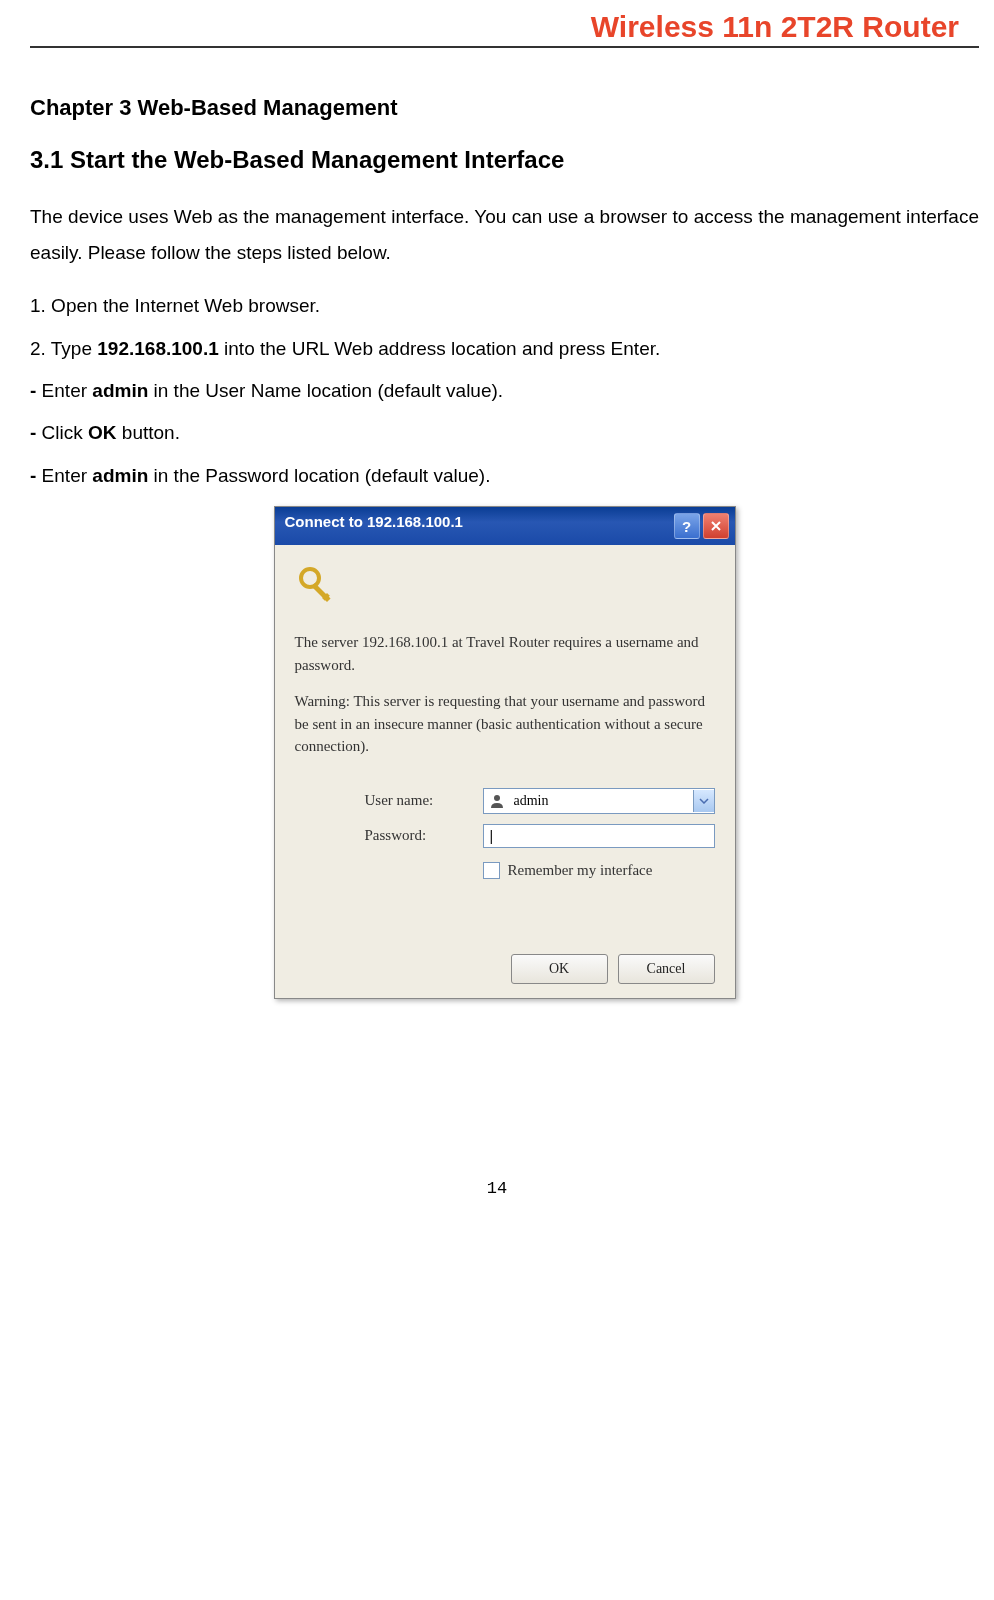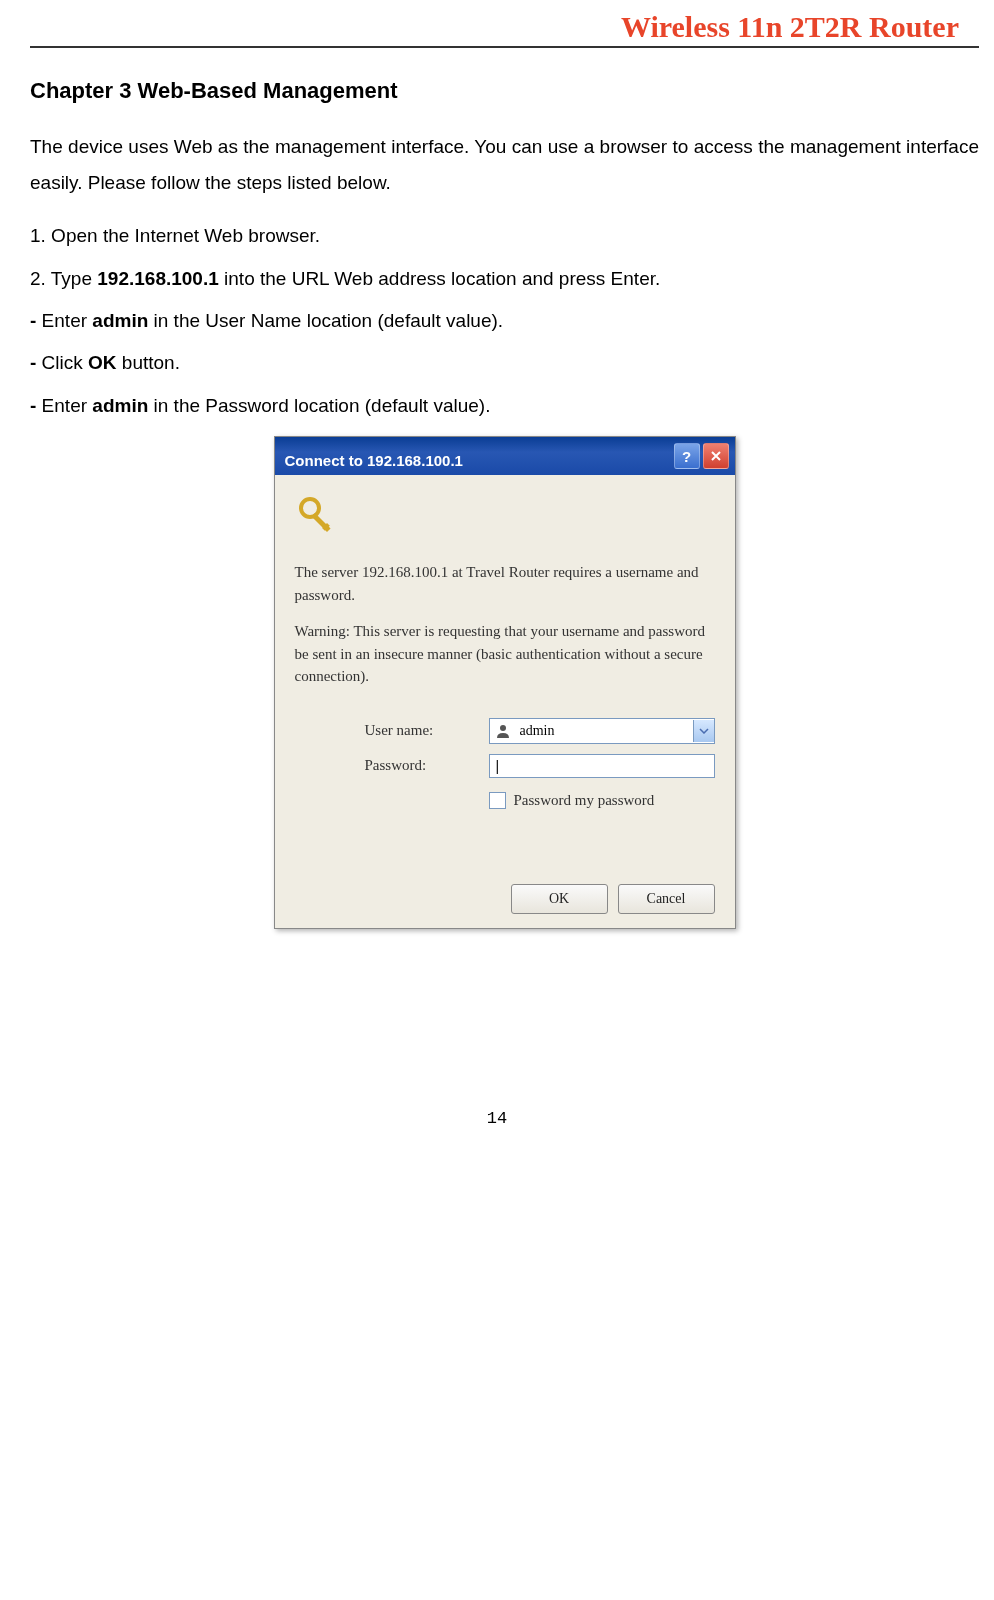--- a/index.html
+++ b/index.html
@@ -5,26 +5,26 @@
     body {
       font-family: Arial, sans-serif;
       margin: 0;
       padding: 0;
       background: white;
       width: 994px;
     }
     .page-header {
       text-align: right;
       padding: 10px 20px 0 0;
-      font-family: Liberation Serif, serif;
+      font-family: Liberation Sans, sans-serif;
       font-size: 30px;
       font-weight: bold;
       color: #e8452a;
       border-bottom: 2px solid #333;
-      margin: 0 15px 0 30px;
+      margin: 0 15px 17px 30px;
       padding-bottom: 2px;
     }
     .content {
       padding: 30px 15px 0 30px;
     }
     .chapter-title {
       font-family: Verdana, Arial, sans-serif;
       font-size: 22px;
       font-weight: bold;
       margin-bottom: 25px;
@@ -63,21 +63,21 @@
       background: #f0ede3;
       box-shadow: 2px 2px 5px rgba(0,0,0,0.3);
     }
     .dialog-titlebar {
       background: linear-gradient(to bottom, #0a3d94 0%, #2857b3 40%, #1a4aa8 100%);
       color: white;
       padding: 6px 6px 6px 10px;
       font-size: 15px;
       font-weight: bold;
       display: flex;
-      align-items: flex-end;
+      align-items: flex-start;
       justify-content: space-between;
     }
     .dialog-titlebar-buttons {
       display: flex;
       gap: 3px;
     }
     .titlebar-btn {
       width: 24px;
       height: 24px;
       border-radius: 3px;
@@ -117,21 +117,21 @@
       color: #333;
       line-height: 1.5;
       font-family: "Times New Roman", serif;
     }
     .dialog-text p {
       margin: 0 0 14px 0;
     }
     .form-grid {
       display: grid;
       grid-template-columns: 110px 1fr;
-      gap: 10px 14px;
+      gap: 10px 8px;
       align-items: center;
       margin-left: 70px;
       margin-top: 30px;
     }
     .form-label {
       font-size: 15px;
       color: #333;
       font-family: "Times New Roman", serif;
     }
     .combo-input {
@@ -216,20 +216,21 @@
   </style>
 </head>
 <body>
 
 <div class="page-header">
   <span>Wireless 11n 2T2R Router</span>
 </div>
 
 <div class="content">
   <div class="chapter-title">Chapter 3  Web-Based Management</div>
+  <div class="section-title">3.1    Start the Web-Based Management Interface</div>
   <div class="body-text">The device uses Web as the management interface. You can use a browser to access the management interface easily. Please follow the steps listed below.</div>
 
   <div class="steps">
     <p>1. Open the Internet Web browser.</p>
     <p>
       <span>2. Type </span><b>192.168.100.1</b><span> into the URL Web address location and press Enter.</span>
     </p>
     <p>
       <b>- </b><span>Enter </span><b>admin</b><span> in the User Name location (default value).</span>
     </p>
@@ -288,21 +289,21 @@
           </div>
 
           <div class="form-label">Password:</div>
           <div class="text-input">
             <span>|</span>
           </div>
 
           <div></div>
           <div class="checkbox-row">
             <div class="checkbox-box"></div>
-            <span class="form-label">Password my password</span>
+            <span class="form-label">Remember my interface</span>
           </div>
         </div>
 
         <div class="dialog-footer">
           <div class="dialog-btn">OK</div>
           <div class="dialog-btn">Cancel</div>
         </div>
       </div>
     </div>
   </div>

